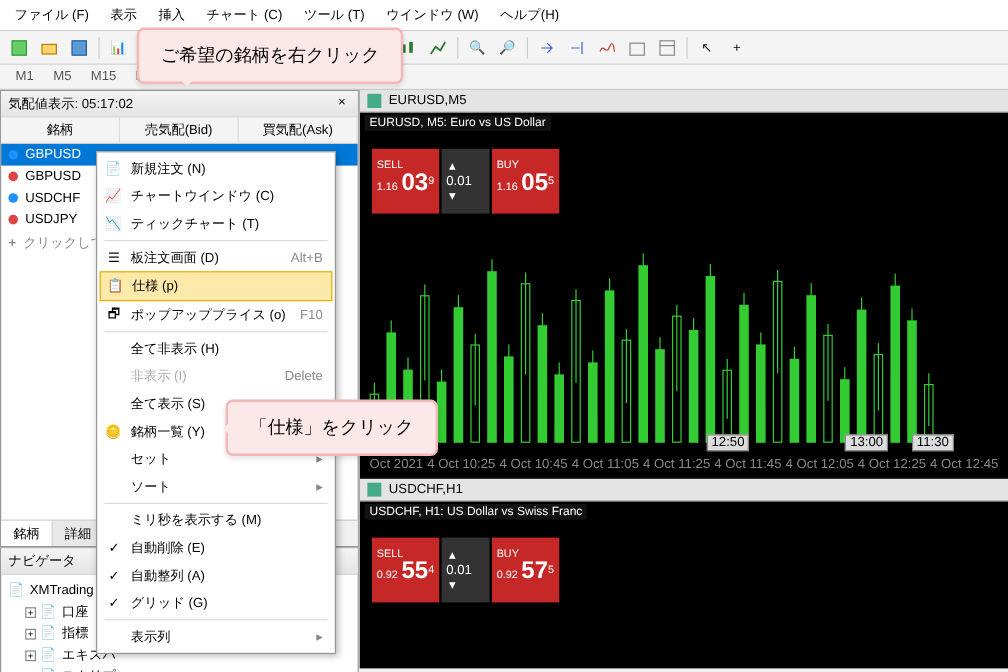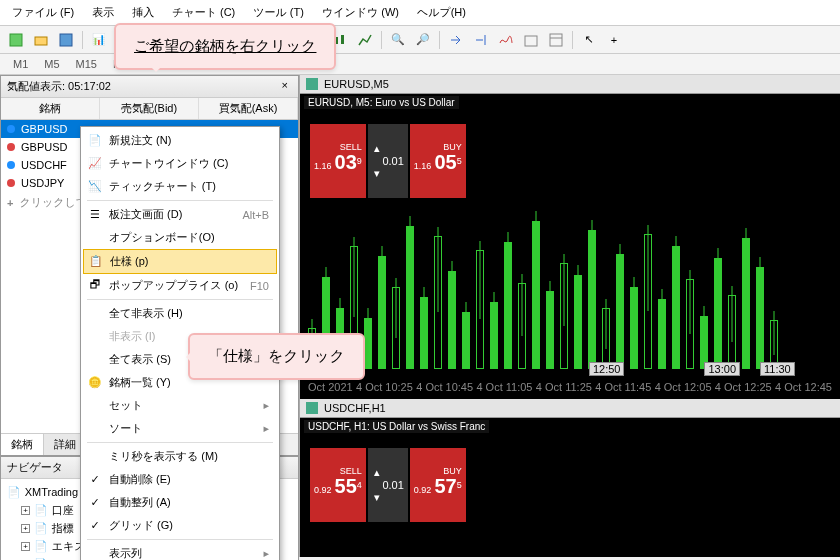--- a/index.html
+++ b/index.html
@@ -35,21 +35,21 @@
 .nav { flex:1; }
 .tree { padding: 4px 6px; line-height: 18px;}
 .tnode { display:flex; align-items:center; gap:4px;}
 .tplus { width:9px; height:9px; border:1px solid #888; font-size:8px; line-height:7px; text-align:center; cursor:pointer;}
 
 .right { flex:1; background:#fff; display:flex; flex-direction:column;}
 .chart-tab { background:#e4e4e4; padding:3px 6px; border-bottom:1px solid #999; display:flex; align-items:center; gap:6px;}
 .chart { flex:1; background:#000; position:relative; overflow:hidden; min-height:100px;}
 .chart-title { position:absolute; top:2px; left:4px; color:#fff; background:rgba(30,30,30,.6); padding:1px 4px; font-size:10px;}
 .tick { position:absolute; top:30px; left:10px; display:flex; gap:2px;}
-.tick .box { background:#c62828; color:#fff; padding:18px 4px; text-align:right; position:relative;}
+.tick .box { background:#c62828; color:#fff; padding:8px 4px; text-align:left; position:relative;}
 .tick .box.mid { background:#333; min-width:40px;}
 .tick .big { font-size:20px; font-weight:bold; line-height:1;}
 .tick .sm { font-size:9px; }
 .tick .sub { font-size:9px; }
 .tick .drop{ width:10px; display:flex; align-items:center; justify-content:center;}
 .candles { position:absolute; top:70px; left:0; right:0; bottom:30px; display:flex; align-items:flex-end; gap:6px; padding:0 8px;}
 .cd { width:8px; background:#3c3; position:relative;}
 .cd.r { background:#000; border:1px solid #3c3;}
 .cd .wick{ position:absolute; left:50%; width:1px; background:#3c3; transform:translateX(-50%);}
 .xlabels { position:absolute; bottom:6px; left:0; right:0; display:flex; justify-content:space-between; color:#888; font-size:9px; padding:0 8px;}
@@ -424,23 +424,20 @@
     <div class="ci">
       <span class="ic">📉</span>
       <span>ティックチャート (T)</span>
     </div>
     <div class="csep"></div>
     <div class="ci">
       <span class="ic">☰</span>
       <span>板注文画面 (D)</span>
       <span class="sc">Alt+B</span>
     </div>
-    <div class="ci">
-      <span>オプションボード(O)</span>
-    </div>
     <div class="ci hl">
       <span class="ic">📋</span>
       <span>仕様 (p)</span>
     </div>
     <div class="ci">
       <span class="ic">🗗</span>
       <span>ポップアッププライス (o)</span>
       <span class="sc">F10</span>
     </div>
     <div class="csep"></div>
@@ -482,14 +479,14 @@
       <span class="ic">✓</span>
       <span>グリッド (G)</span>
     </div>
     <div class="csep"></div>
     <div class="ci">
       <span>表示列</span>
       <span class="sc">▸</span>
     </div>
   </div>
 
-<div class="callout c1" style="top:23px; left:114px;text-decoration:underline;">ご希望の銘柄を右クリック</div>
+<div class="callout c1" style="top:23px; left:114px;">ご希望の銘柄を右クリック</div>
 <div class="callout c2" style="top:333px; left:188px;">「仕様」をクリック</div>
 
 </body></html>

